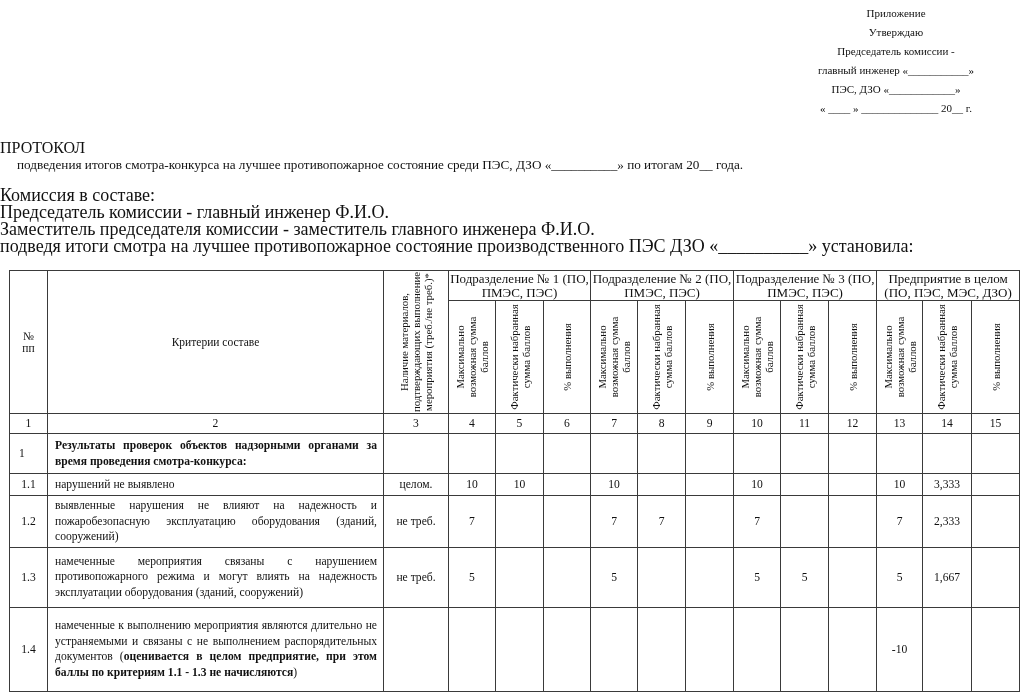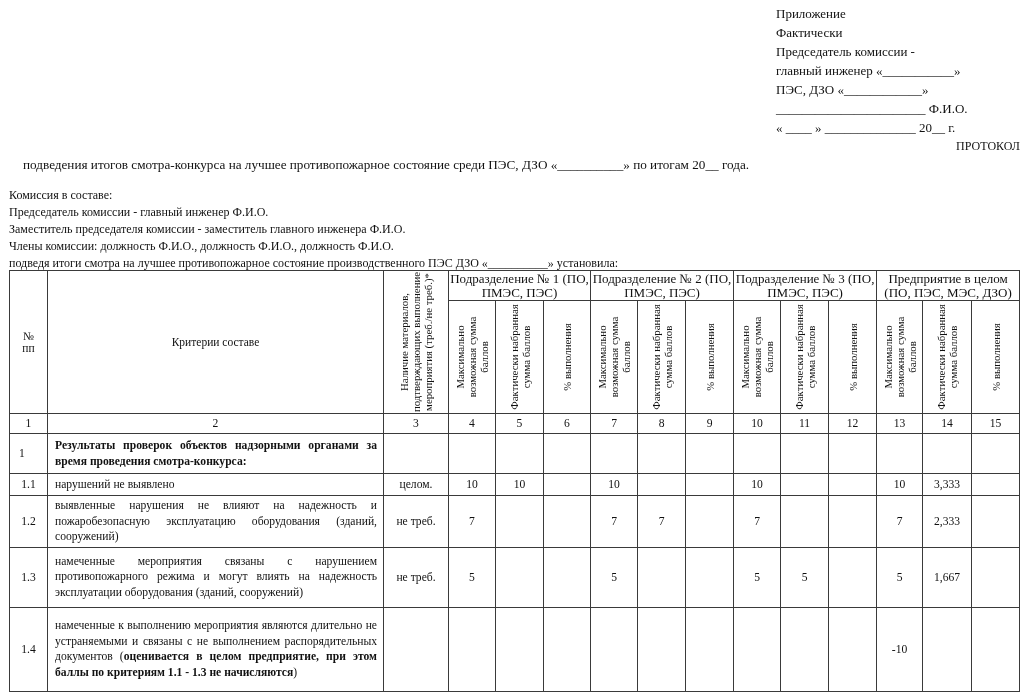--- a/index.html
+++ b/index.html
@@ -2,30 +2,30 @@
 <html><head>
   <meta charset="utf-8">
   <style>
     html, body { margin: 0; padding: 0; background: #ffffff; }
     body {
       width: 1024px; height: 693px; overflow: hidden; position: relative;
       font-family: "Liberation Serif", "DejaVu Serif", serif;
       color: #111; font-size: 13px;
     }
     .approve {
-      position: absolute; right: 8px; top: 4px; text-align: left;
-      font-size: 13px; line-height: 19px; width: 240px;
+      position: absolute; right: 8px; top: 4px; text-align: center;
+      font-size: 11px; line-height: 19px; width: 240px;
     }
     .approve div { white-space: nowrap; }
     .title {
       position: absolute; left: 0; width: 1020px; top: 139px;
-      text-align: right; font-size: 12px;
-    }
-    .subtitle { position: absolute; left: 23px; top: 157px; font-size: 13.2px; white-space: nowrap; }
-    .commission { position: absolute; left: 9px; top: 187px; font-size: 12px; line-height: 17px; }
+      text-align: left; font-size: 16px;
+    }
+    .subtitle { position: absolute; left: 17px; top: 157px; font-size: 13.2px; white-space: nowrap; }
+    .commission { position: absolute; left: 0; top: 187px; font-size: 18px; line-height: 17px; }
     .commission div { white-space: nowrap; }
     table.grid {
       position: absolute; left: 9px; top: 270px;
       border-collapse: collapse; table-layout: fixed;
       width: 1010px;
       font-size: 11.5px;
     }
     table.grid td, table.grid th {
       border: 1px solid #3a3a3a; padding: 0; text-align: center; vertical-align: middle;
       font-weight: normal;
@@ -43,36 +43,34 @@
     .crit.bold { font-weight: bold; }
     .num { font-size: 11.6px; }
     .b { font-weight: bold; }
     .idx td { height: 19px; font-size: 11.6px; }
   </style>
 </head>
 <body>
 
 <div class="approve">
   <div>Приложение</div>
-  <div>Фактически</div>
+  <div>Утверждаю</div>
   <div>Председатель комиссии -</div>
   <div>главный инженер «___________»</div>
   <div>ПЭС, ДЗО «____________»</div>
-  <div>_______________________ Ф.И.О.</div>
   <div>« ____ »  ______________  20__ г.</div>
 </div>
 
 <div class="title">ПРОТОКОЛ</div>
 <div class="subtitle">подведения итогов смотра-конкурса на лучшее противопожарное состояние среди ПЭС, ДЗО «__________» по итогам 20__ года.</div>
 
 <div class="commission">
   <div>Комиссия в составе:</div>
   <div>Председатель комиссии  -  главный инженер  Ф.И.О.</div>
   <div>Заместитель председателя комиссии - заместитель главного инженера Ф.И.О.</div>
-  <div>Члены комиссии: должность Ф.И.О., должность Ф.И.О., должность Ф.И.О.</div>
   <div>подведя итоги смотра на лучшее противопожарное состояние производственного ПЭС ДЗО «__________» установила:</div>
 </div>
 
 <table class="grid">
   <colgroup>
     <col style="width:38px">
       <col style="width:336px">
       <col style="width:65px">
     <col style="width:47px">
       <col style="width:48px">

